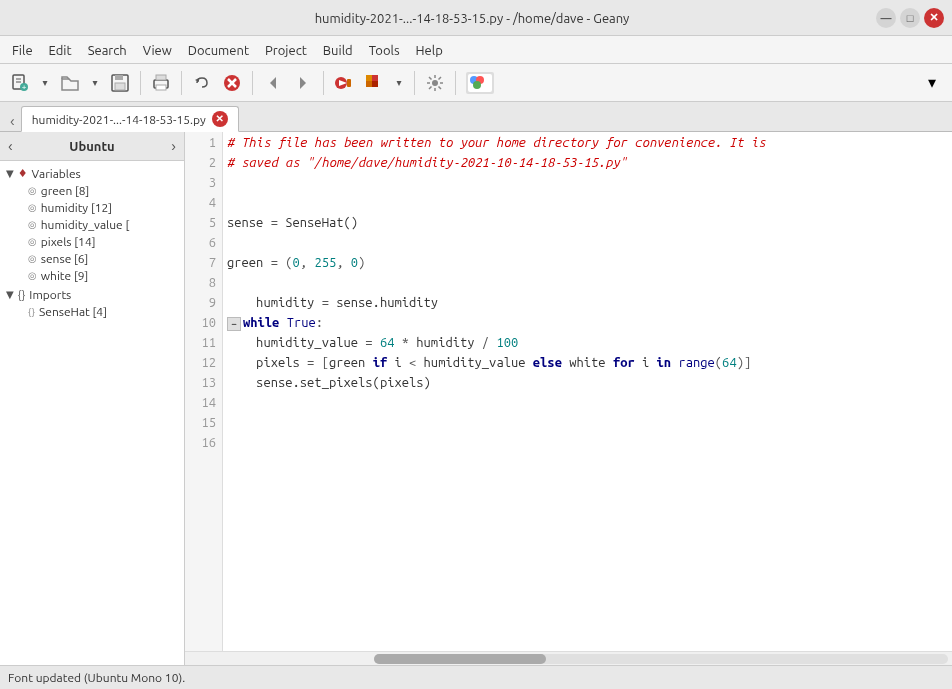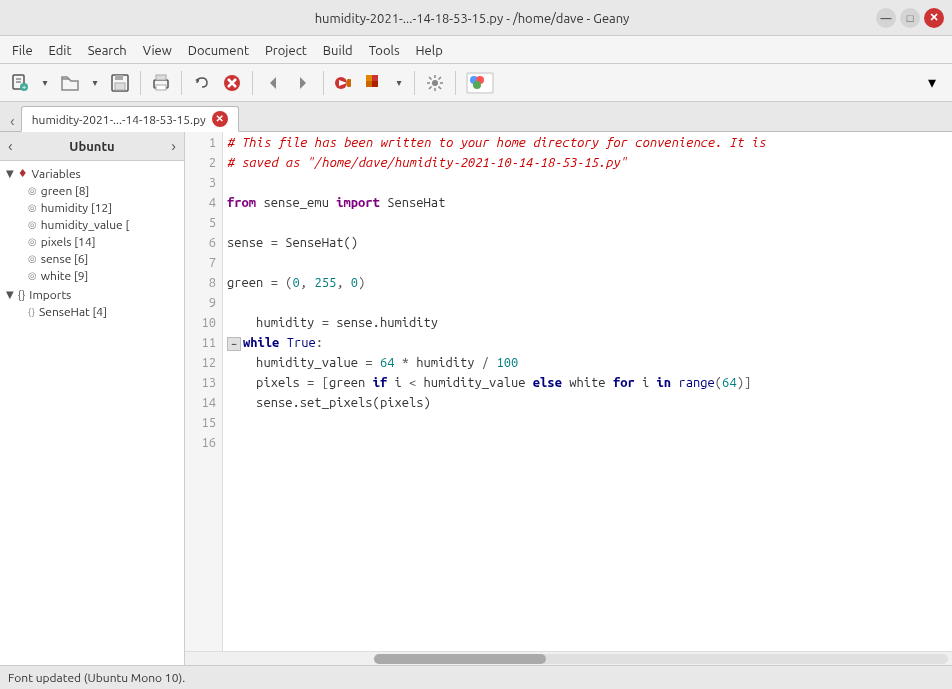--- a/index.html
+++ b/index.html
@@ -574,21 +574,20 @@
         <span class="line-num">16</span>
       </div>
       <div id="code-content">
 
         <div class="code-line"><span class="c-comment"># This file has been written to your home directory for convenience. It is</span></div>
 
         <div class="code-line"><span class="c-comment"># saved as "/home/dave/humidity-2021-10-14-18-53-15.py"</span></div>
 
         <div class="code-line"> </div>
 
-        <div class="code-line"><span class="c-import">from</span><span class="c-var"> sense_emu </span><span class="c-import">import</span><span class="c-var"> SenseHat</span></div>
 
         <div class="code-line"> </div>
 
         <div class="code-line"><span class="c-var">sense </span><span class="c-op">= </span><span class="c-var">SenseHat()</span></div>
 
         <div class="code-line"> </div>
 
         <div class="code-line"><span class="c-var">green </span><span class="c-op">= </span><span class="c-op">(</span><span class="c-number">0</span><span class="c-op">, </span><span class="c-number">255</span><span class="c-op">, </span><span class="c-number">0</span><span class="c-op">)</span></div>
 
 

